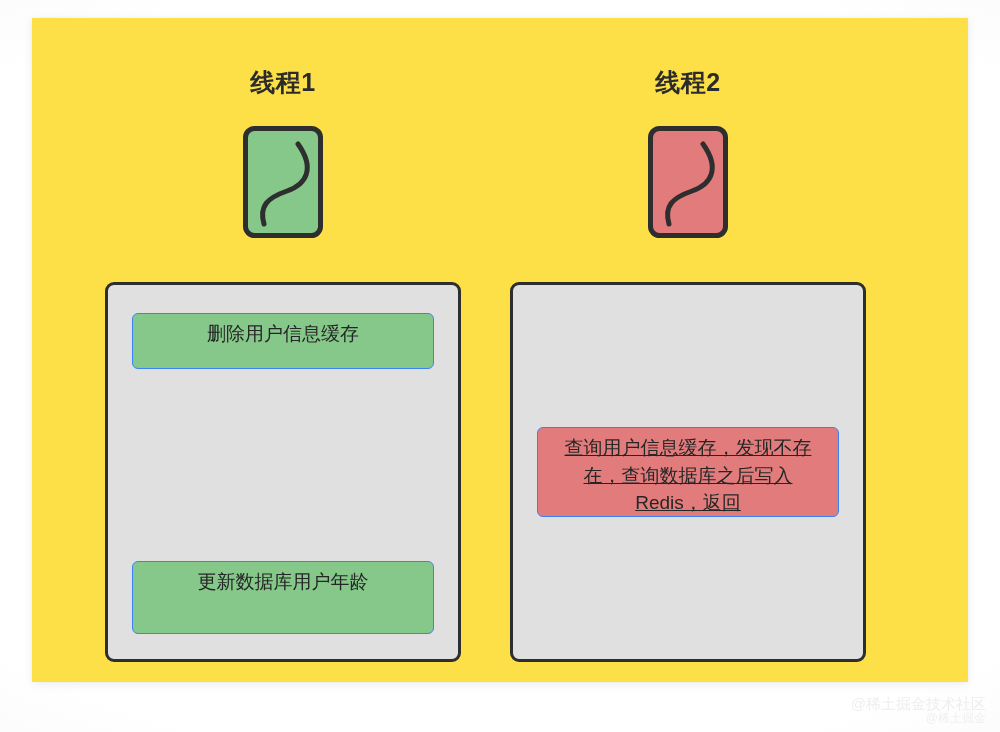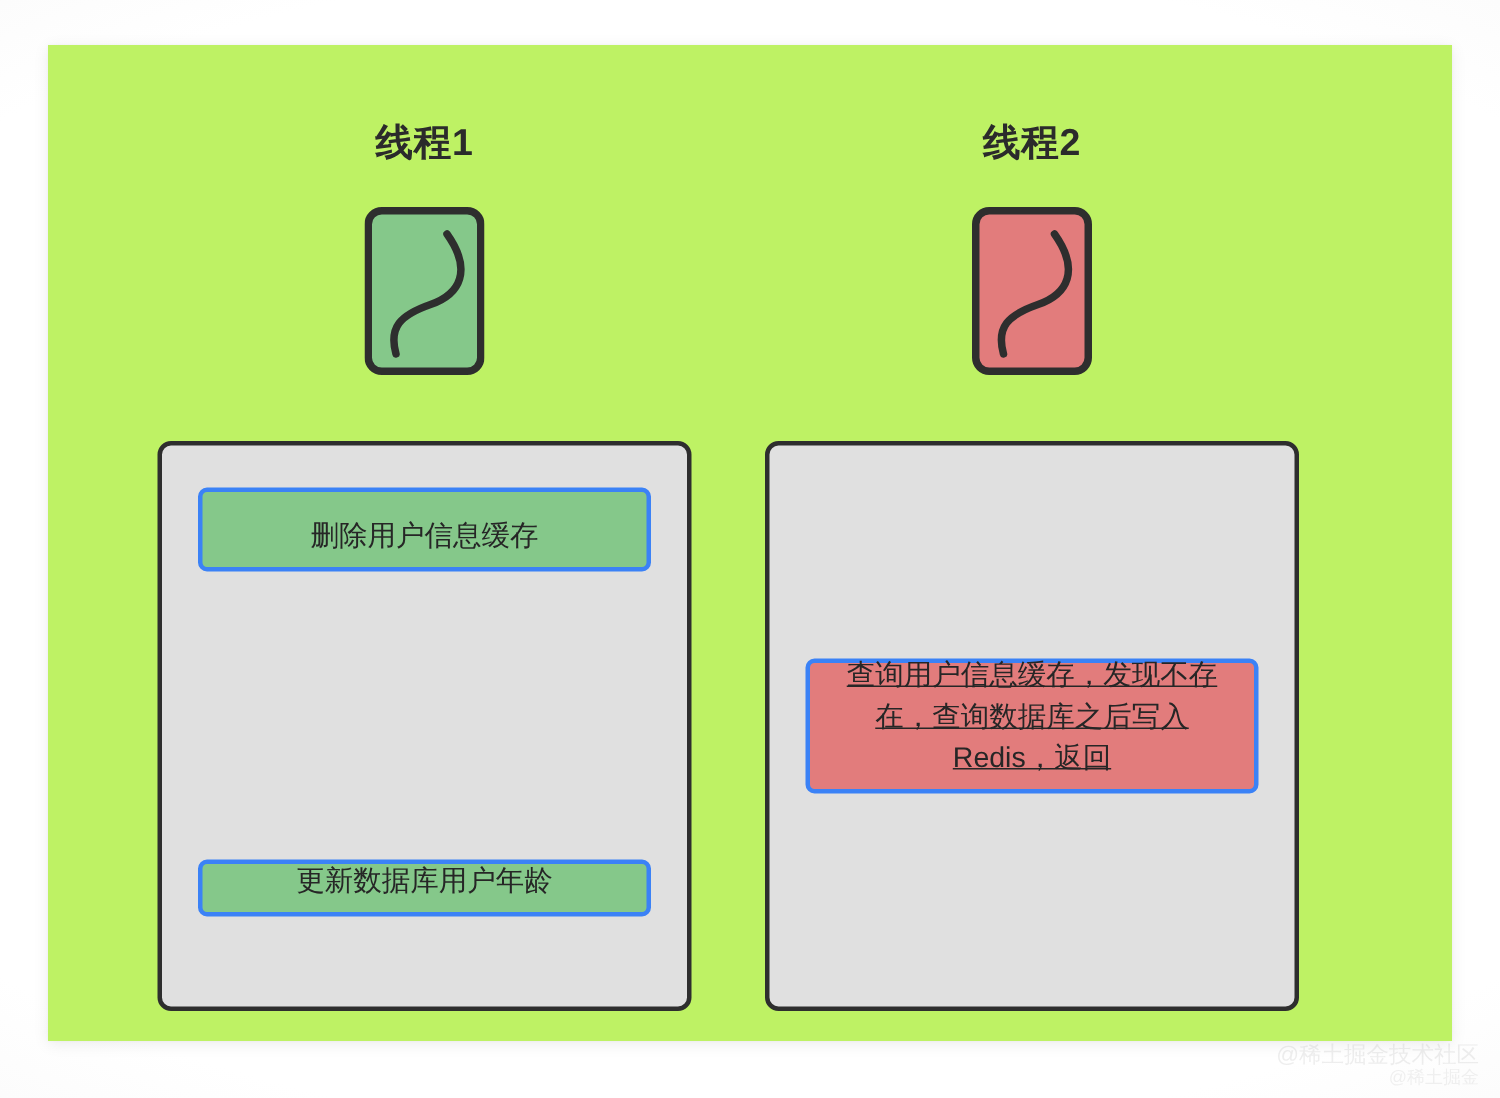--- a/index.html
+++ b/index.html
@@ -19,24 +19,24 @@
   .page-bg {
     position: absolute;
     inset: 0;
     background:
       radial-gradient(120% 90% at 50% 50%, #ffffff 60%, #f2f2f2 100%);
   }
 
   .canvas-card {
     position: absolute;
     left: 32px;
-    top: 30px;
+    top: 18px;
     width: 936px;
     height: 664px;
-    background: #bef264;
+    background: #fde047;
     box-shadow: 0 2px 10px rgba(0,0,0,0.08), 0 0 2px rgba(0,0,0,0.04);
   }
 
   
   .column {
     position: absolute;
     top: 0;
   }
   .col-left  { left: 73px;  width: 356px; }
   .col-right { left: 478px; width: 356px; }
@@ -75,37 +75,37 @@
     border: 3px solid #2e2e2e;
     border-radius: 9px;
     box-sizing: border-box;
   }
 
   
   .op-box {
     position: absolute;
     left: 24px;
     right: 24px;
-    border: 3px solid #3b82f6;
+    border: 1px solid #3b82f6;
     border-radius: 6px;
     box-sizing: border-box;
     display: flex;
-    align-items: flex-end;
+    align-items: flex-start;
     justify-content: center;
     text-align: center;
     font-size: 19px;
     color: #262626;
     line-height: 1.45;
     padding: 6px 10px;
   }
   .op-green { background: #85c88a; }
   .op-red   { background: #e27c7c; }
 
   .op-delete-cache  { top: 28px;  height: 56px; }
-  .op-update-db     { top: 276px; height: 38px; }
+  .op-update-db     { top: 276px; height: 73px; }
   .op-query-cache   { top: 142px; height: 90px; text-decoration: underline; }
 
   
   .watermark {
     position: absolute;
     right: 14px;
     bottom: 6px;
     text-align: right;
     color: rgba(120,120,120,0.13);
     font-size: 15px;

